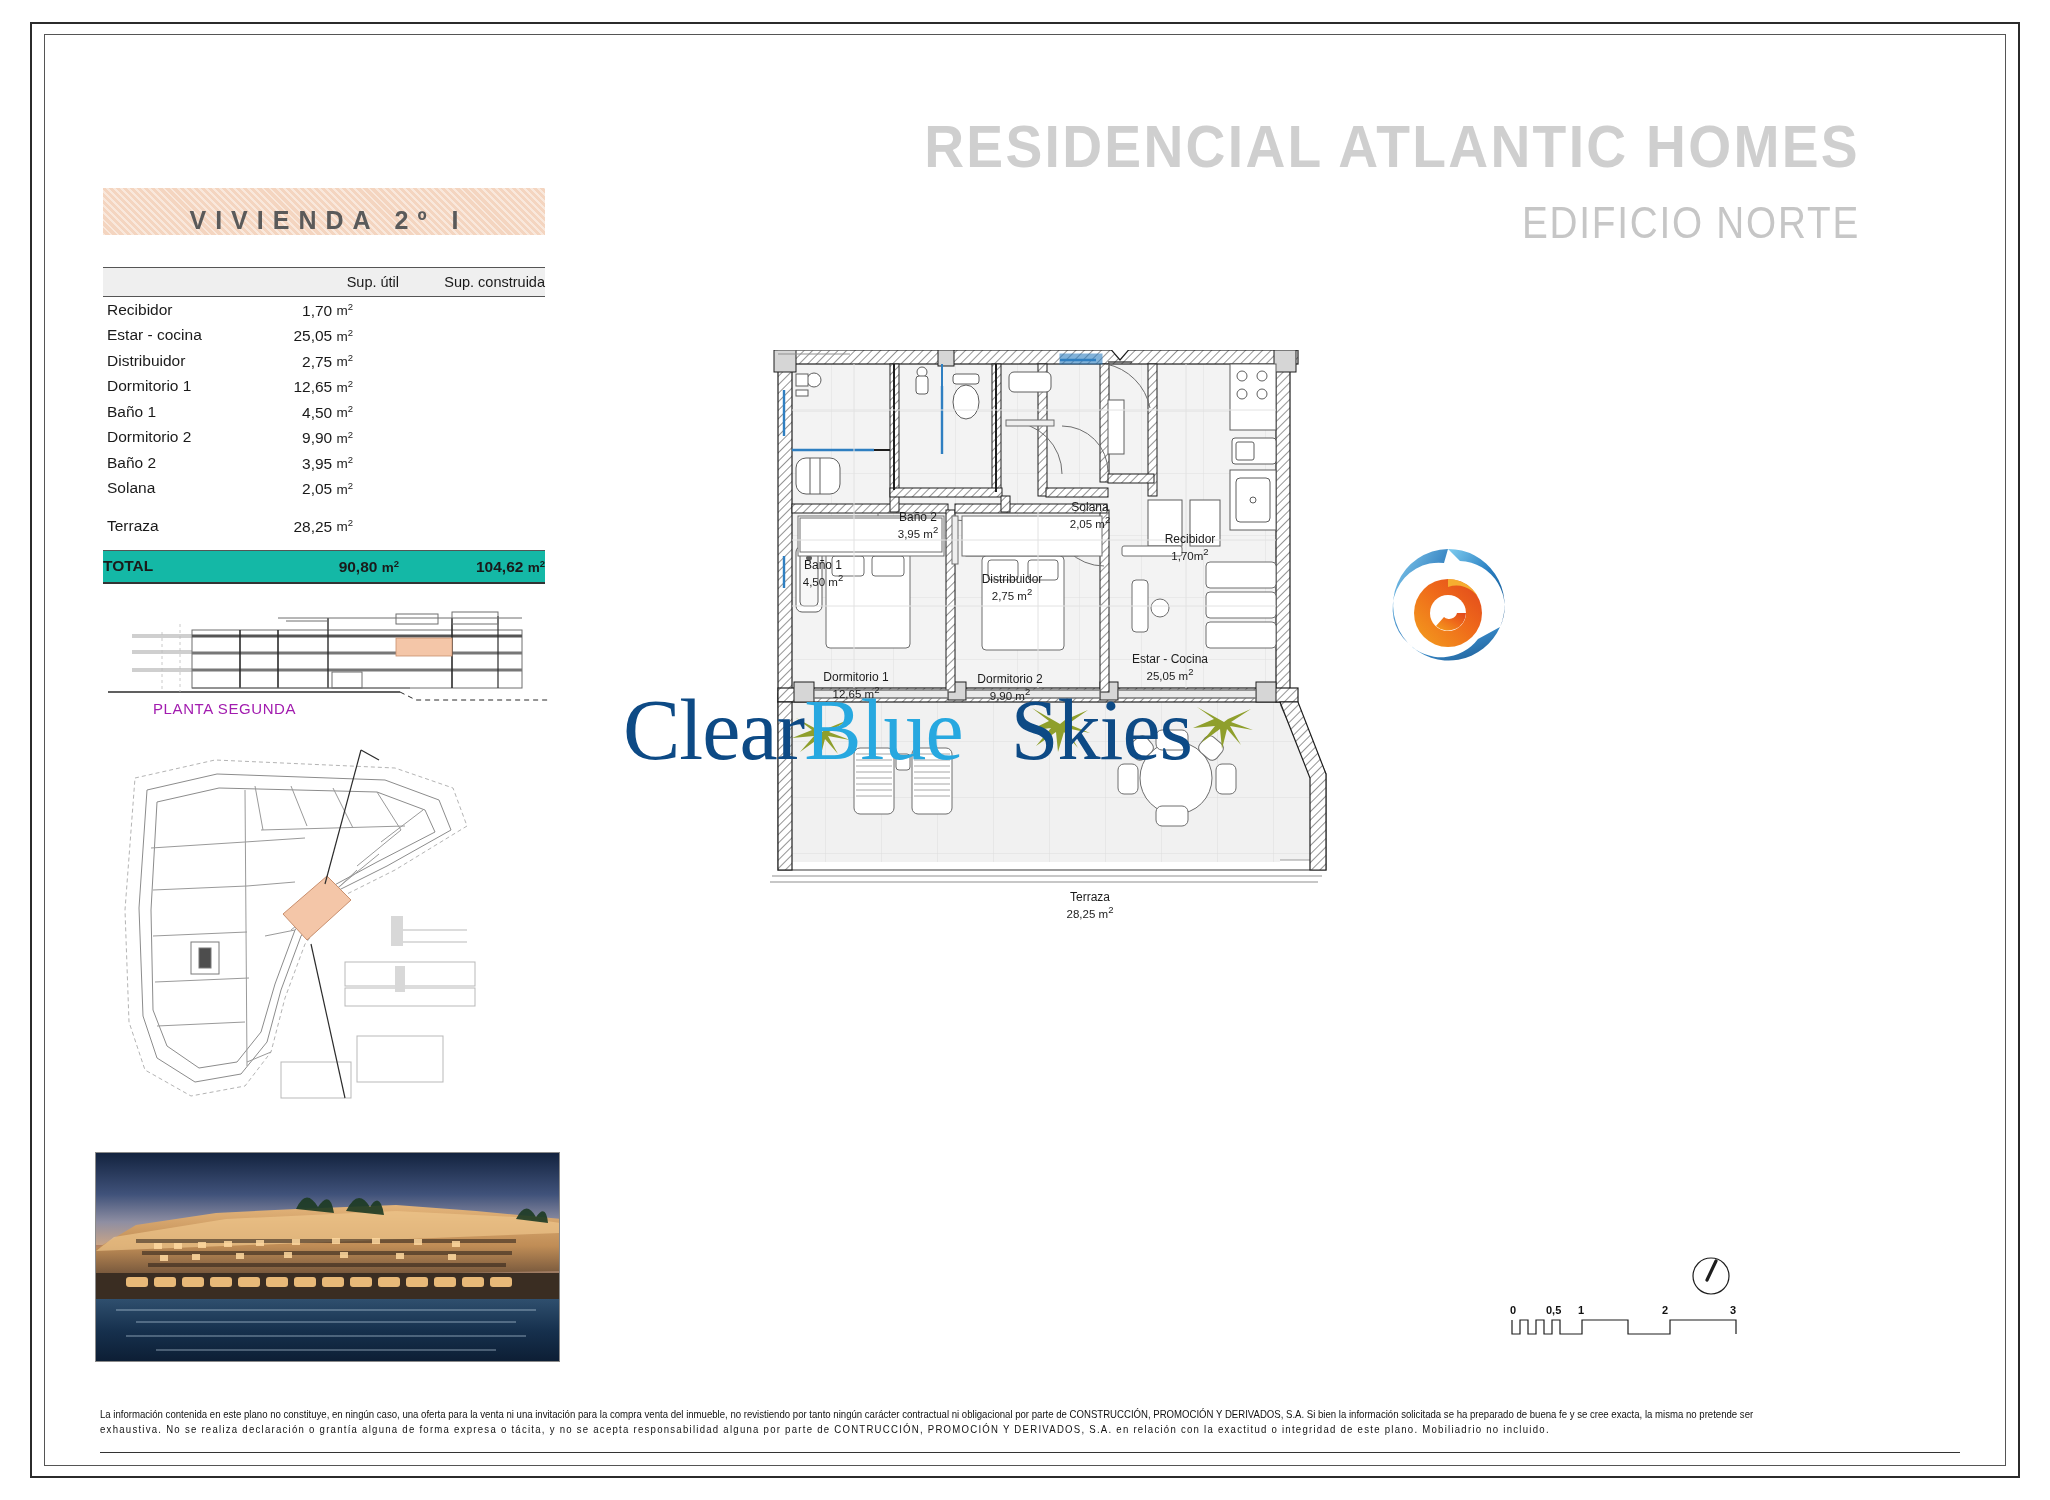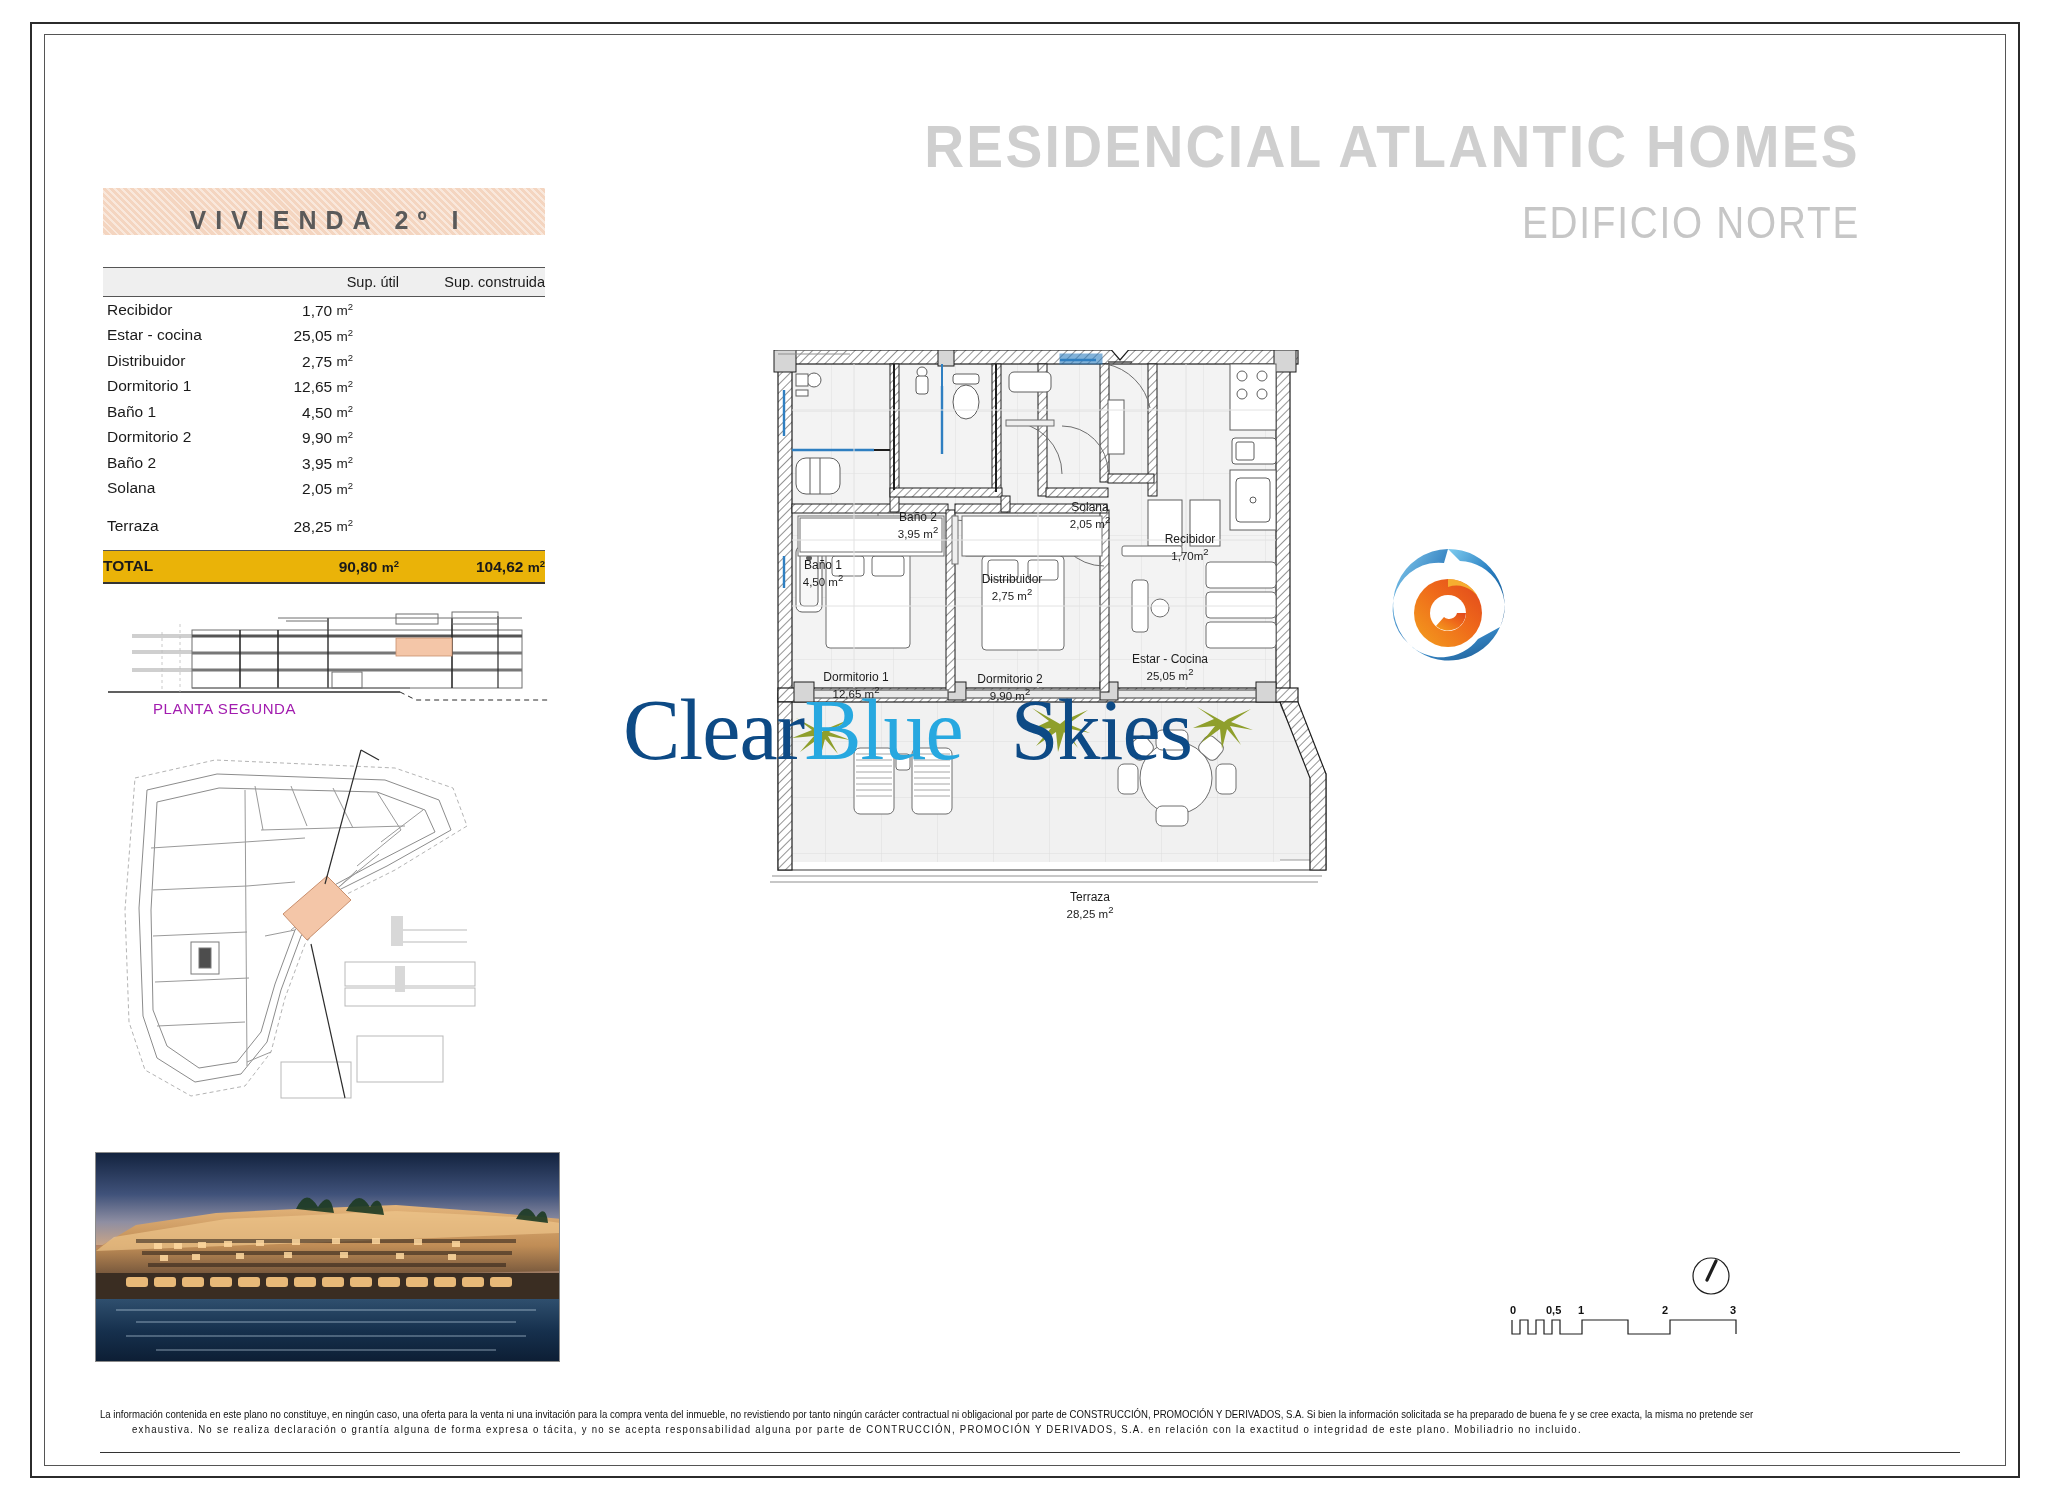--- a/index.html
+++ b/index.html
@@ -97,21 +97,21 @@
   .areas td {
     padding: 3.5px 0;
     font-size: 15.5px;
     white-space: nowrap;
   }
   .areas td.c0 { text-align: left; padding-left: 4px; }
   .areas td.c1 { text-align: right; padding-right: 46px; }
   .areas td.c2 { text-align: right; padding-right: 22px; }
   .areas tr.spacer td { height: 12px; padding: 0; }
   .areas tr.total {
-    background: #eab308;
+    background: #14b8a6;
     border-top: 1.6px solid #555;
     border-bottom: 2.2px solid #333;
     border-radius: 11px;
   }
   .areas tr.total td { font-weight: bold; padding: 6px 0; }
   .unit { font-size: 13.5px; margin-top: 19px; }
   .sup { font-size: 9.5px; vertical-align: super; }
 
   
   .elev-box { position: absolute; left: 100px; top: 588px; width: 450px; height: 125px; }
@@ -172,21 +172,21 @@
     position: absolute;
     left: 100px; top: 1408px;
     width: 1860px;
     font-size: 9.6px;
     color: #111;
     line-height: 1.45;
     text-align: justify;
     font-family: "Liberation Sans Narrow", "Liberation Sans", sans-serif;
     transform: scaleY(1.05);
   }
-  .disclaimer .l2 { letter-spacing: 1.25px; margin-left: 32px; }
+  .disclaimer .l2 { letter-spacing: 1.25px; }
   .disc-rule {
     position: absolute; left: 100px; top: 1452px; width: 1860px;
     border-top: 1px solid #333;
   }
 </style>
 </head>
 <body>
 
 <div id="page">
 

